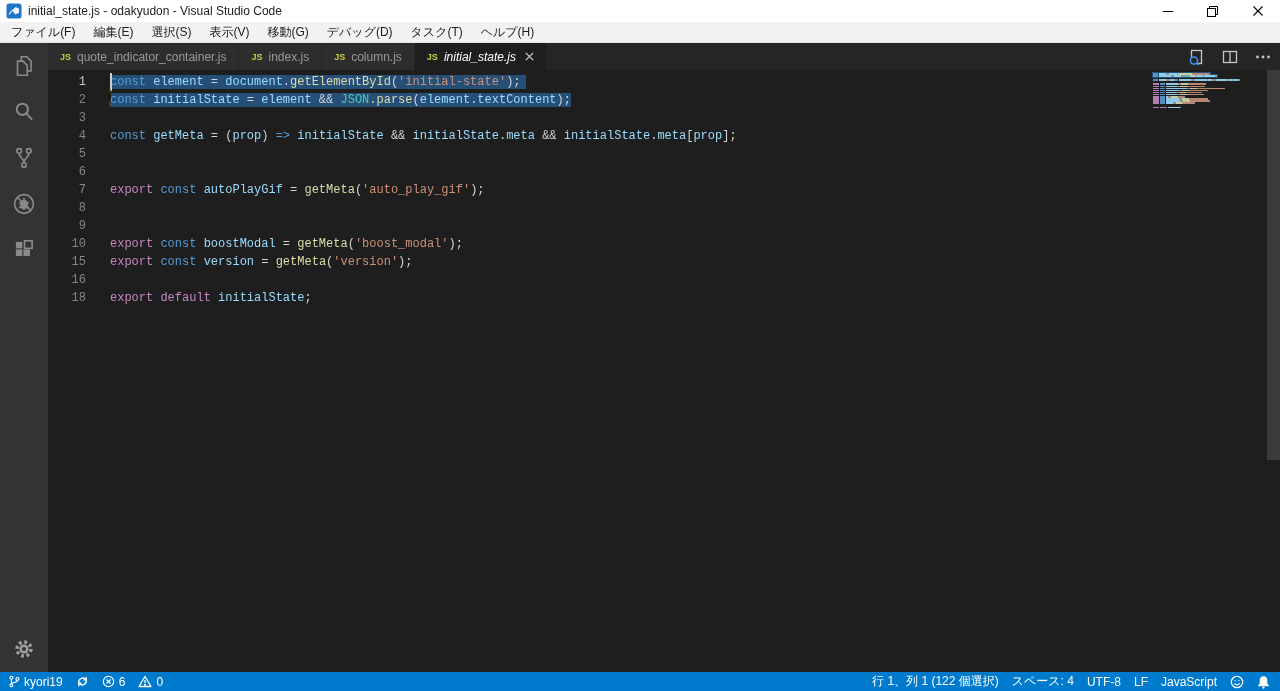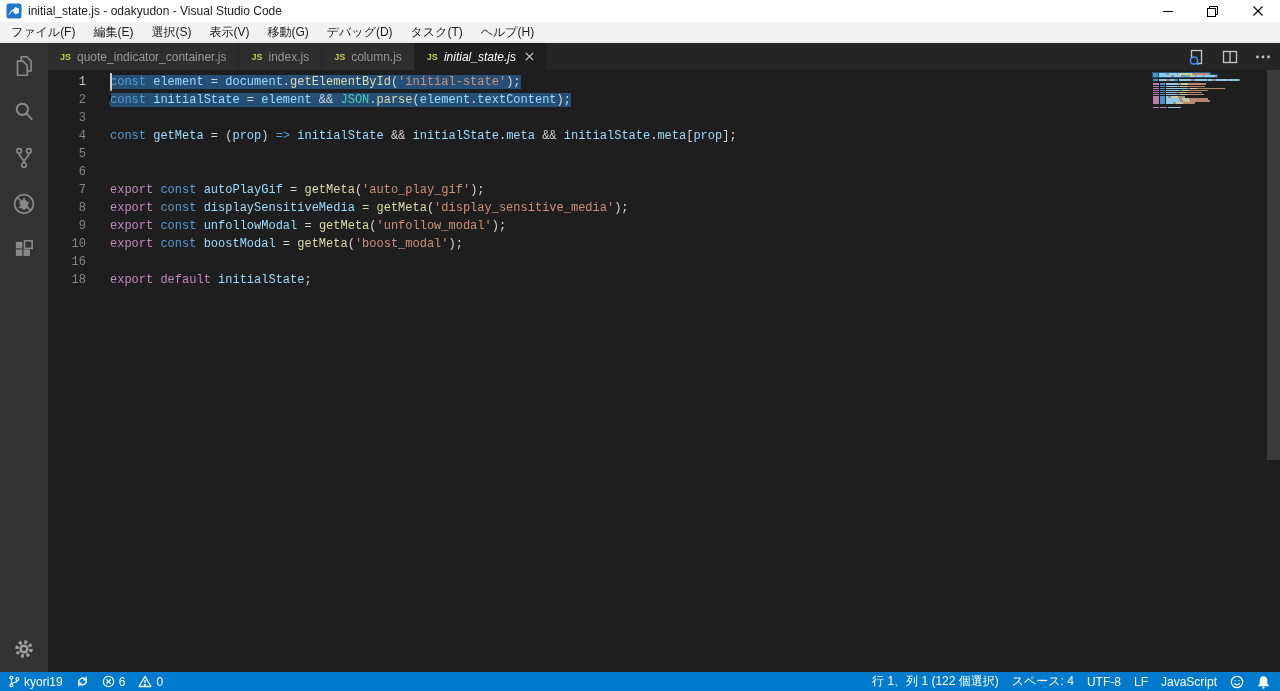--- a/index.html
+++ b/index.html
@@ -36,21 +36,21 @@
 
   
   .editor { position:relative; flex:1; background:#1e1e1e; overflow:hidden;
     font-family:"Liberation Mono","DejaVu Sans Mono",monospace; font-size:12px; }
   .lines { padding-top:3px; }
   .code-line { display:flex; height:18px; line-height:18px; }
   .ln { width:38px; text-align:right; color:#858585; flex:none; }
   .ln.active { color:#c6c6c6; }
   .lt { margin-left:24px; white-space:pre; color:#d4d4d4; }
   .sel { background:#264f78; }
-  .sel.nl { }
+  .sel.nl { padding-right:5px; }
   .tk-kw{color:#569cd6} .tk-ctrl{color:#c586c0} .tk-var{color:#9cdcfe}
   .tk-fn{color:#dcdcaa} .tk-str{color:#ce9178} .tk-cls{color:#4ec9b0} .tk-pun{color:#d4d4d4}
   .cursor { position:absolute; left:62px; top:3px; width:1.5px; height:18px; background:#d0d0d0; }
 
   .lightbulb { position:absolute; left:61px; top:20px; width:13px; height:17px; }
   .bulb { width:11px; height:11px; border-radius:50%; background:#fbce3a; border:1px solid #111; margin:0 auto; }
   .bulb-base { width:5px; height:4px; background:#bfbfbf; margin:0 auto; border-radius:1px; }
 
   
   .minimap { position:absolute; top:3px; right:13px; width:114px; }
@@ -236,29 +236,31 @@
           </div>
           <div class="code-line">
             <span class="ln">6</span>
           </div>
           <div class="code-line">
             <span class="ln">7</span>
             <span class="lt"><span class="tk-ctrl">export</span><span class="tk-pun"> </span><span class="tk-kw">const</span><span class="tk-pun"> </span><span class="tk-var">autoPlayGif</span><span class="tk-pun"> = </span><span class="tk-fn">getMeta</span><span class="tk-pun">(</span><span class="tk-str">'auto_play_gif'</span><span class="tk-pun">);</span></span>
           </div>
           <div class="code-line">
             <span class="ln">8</span>
-            <span class="lt"><span class="tk-ctrl">export</span><span class="tk-pun"> </span><span class="tk-kw">const</span><span class="tk-pun"> </span><span class="tk-var">displaySensitiveMedia</span><span class="tk-pun"> = </span><span class="tk-fn">getMeta</span><span class="tk-pun">(</span><span class="tk-str">'display_sensitive_media'</span><span class="tk-pun">);</span></span>
           </div>
           <div class="code-line">
             <span class="ln">9</span>
-            <span class="lt"><span class="tk-ctrl">export</span><span class="tk-pun"> </span><span class="tk-kw">const</span><span class="tk-pun"> </span><span class="tk-var">unfollowModal</span><span class="tk-pun"> = </span><span class="tk-fn">getMeta</span><span class="tk-pun">(</span><span class="tk-str">'unfollow_modal'</span><span class="tk-pun">);</span></span>
           </div>
           <div class="code-line">
             <span class="ln">10</span>
             <span class="lt"><span class="tk-ctrl">export</span><span class="tk-pun"> </span><span class="tk-kw">const</span><span class="tk-pun"> </span><span class="tk-var">boostModal</span><span class="tk-pun"> = </span><span class="tk-fn">getMeta</span><span class="tk-pun">(</span><span class="tk-str">'boost_modal'</span><span class="tk-pun">);</span></span>
+          </div>
+          <div class="code-line">
+            <span class="ln">15</span>
+            <span class="lt"><span class="tk-ctrl">export</span><span class="tk-pun"> </span><span class="tk-kw">const</span><span class="tk-pun"> </span><span class="tk-var">version</span><span class="tk-pun"> = </span><span class="tk-fn">getMeta</span><span class="tk-pun">(</span><span class="tk-str">'version'</span><span class="tk-pun">);</span></span>
           </div>
           <div class="code-line">
             <span class="ln">16</span>
             <span class="lt"></span>
           </div>
           <div class="code-line">
             <span class="ln">18</span>
             <span class="lt"><span class="tk-ctrl">export</span><span class="tk-pun"> </span><span class="tk-ctrl">default</span><span class="tk-pun"> </span><span class="tk-var">initialState</span><span class="tk-pun">;</span></span>
           </div>
         </div>

